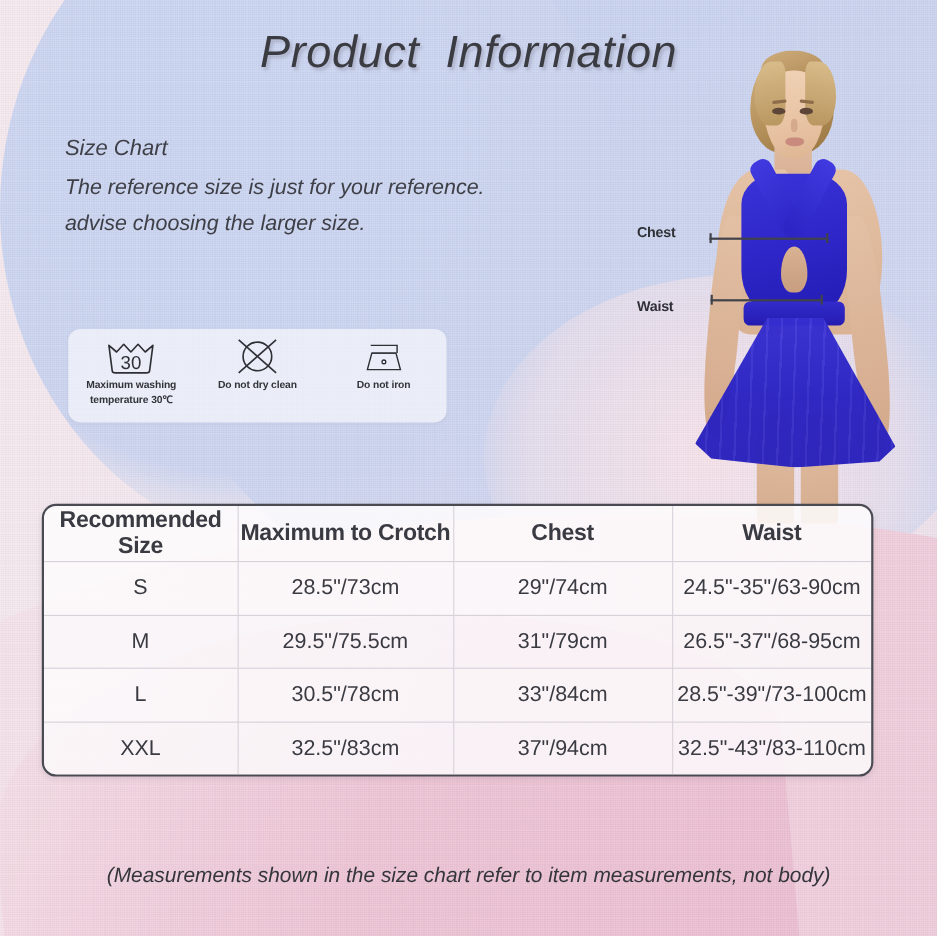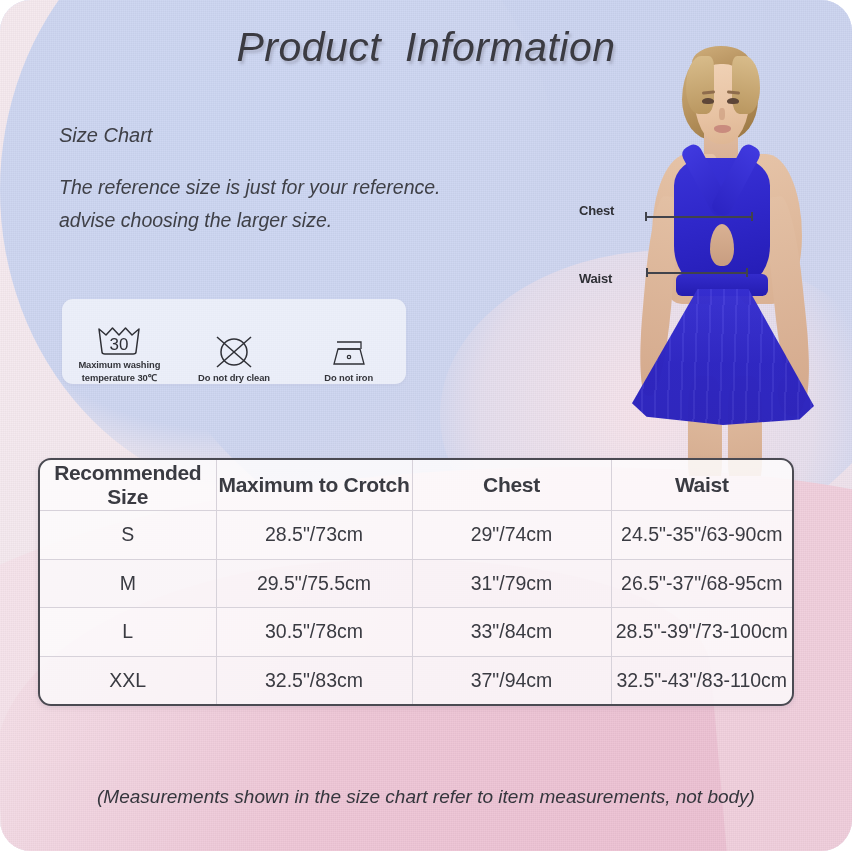--- a/index.html
+++ b/index.html
@@ -7,21 +7,20 @@
     padding: 0;
     background: #ffffff;
   }
   #page {
     position: relative;
     width: 852px;
     height: 851px;
     overflow: hidden;
     font-family: "Liberation Sans", sans-serif;
     background: #e3e6f7;
-    border-radius: 31px;
   }
 
   
   .bg-layer { position: absolute; inset: 0; }
 
   .bg-base {
     background: linear-gradient(150deg, #dfe3f6 0%, #dde2f5 38%, #e6e2f0 58%, #f0e2ea 78%, #f3dfe6 100%);
   }
   .bg-pink-left {
     left: -340px; top: -250px; width: 760px; height: 1260px;
@@ -78,31 +77,31 @@
     text-shadow: 2px 3px 3px rgba(120,120,140,.38);
     white-space: pre;
   }
 
   .copy-block {
     position: absolute; left: 59px; top: 124px;
     width: 530px;
     color: #3f4047;
     font-style: italic;
   }
-  .copy-heading { font-size: 20px; margin-bottom: 24px; }
+  .copy-heading { font-size: 20px; margin-bottom: 7px; }
   .copy-line { font-size: 19.5px; line-height: 33px; white-space: nowrap; }
 
   
   .care-panel {
     position: absolute; left: 62px; top: 299px;
     width: 344px; height: 85px;
     background: rgba(255,255,255,.60);
     border-radius: 11px;
     display: flex;
-    align-items: flex-end;
+    align-items: flex-start;
     box-shadow: 0 1px 3px rgba(140,130,150,.10);
   }
   .care-item {
     flex: 1 1 0;
     display: flex;
     flex-direction: column;
     align-items: center;
     padding-top: 7px;
   }
   .care-glyph { height: 36px; display: flex; align-items: center; justify-content: center; }

